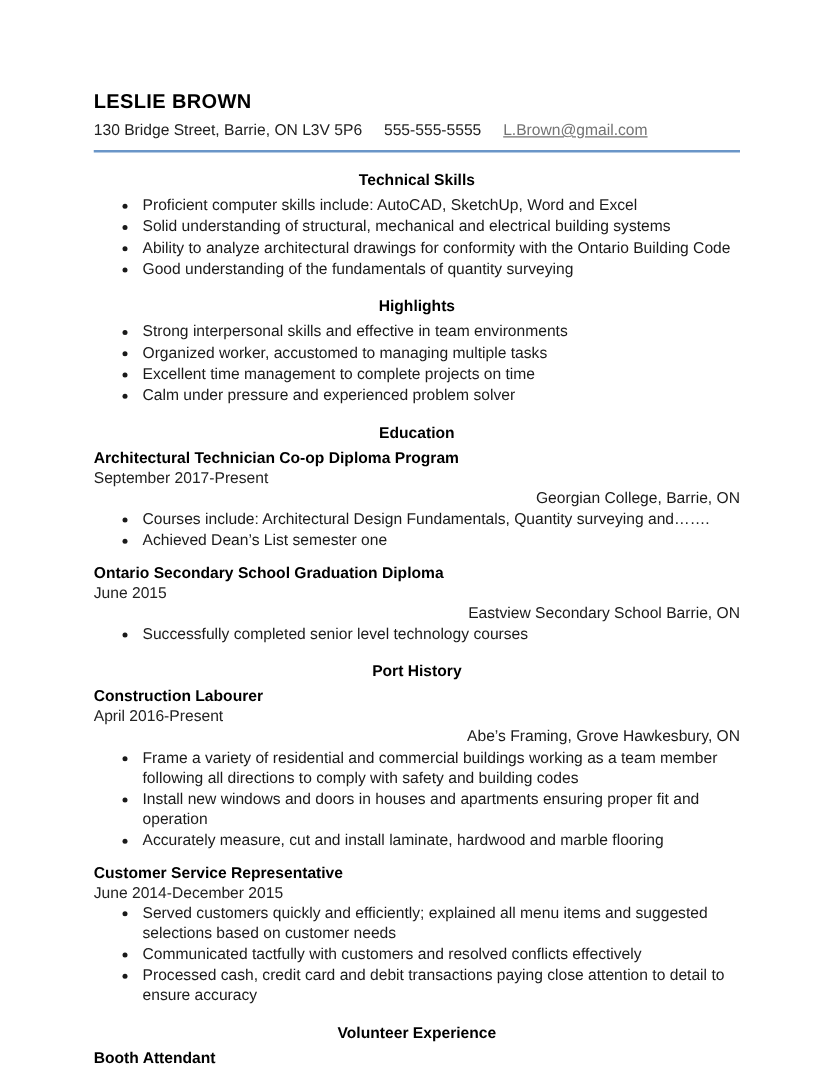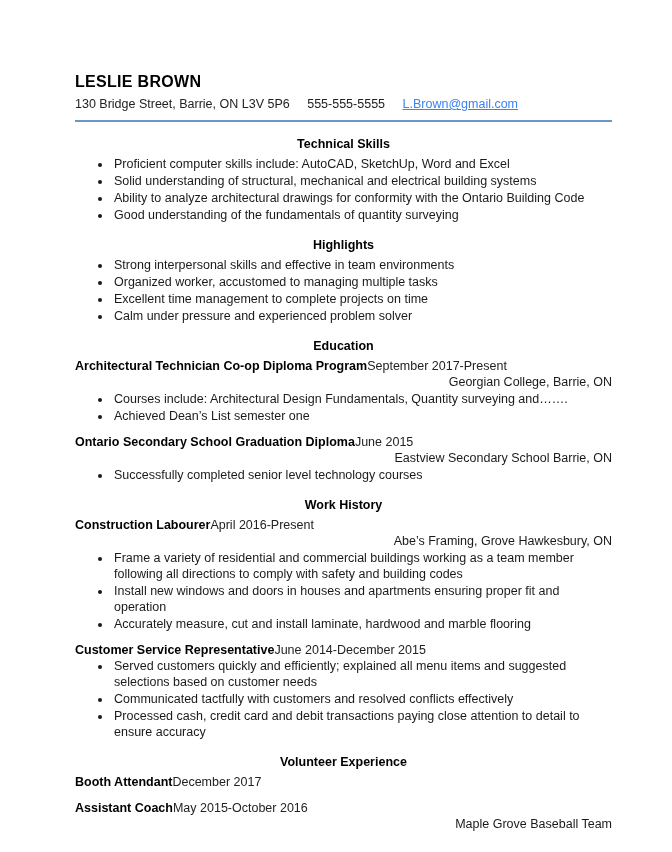--- a/index.html
+++ b/index.html
@@ -9,33 +9,33 @@
     height: 852px;
     font-family: "Liberation Sans", "DejaVu Sans", sans-serif;
     color: #1a1a1a;
     font-size: 12.5px;
     line-height: 16px;
     overflow: hidden;
   }
   .page {
     width: 672px;
     height: 852px;
-    padding: 74px 60px 30px 75px;
+    padding: 74px 80px 30px 75px;
   }
   h1 {
     font-size: 16px;
     font-weight: bold;
     color: #000000;
     letter-spacing: 0.3px;
     margin-bottom: 6px;
   }
   .contact { white-space: nowrap; color: #222; }
   .contact .piece { margin-right: 14px; }
   .email {
-    color: #3b82f6;
+    color: #737373;
     cursor: pointer;
   }
   .rule {
     border: none;
     border-top: 2px solid #6a96c8;
     margin: 8px 0 2px 0;
   }
   h2 {
     font-size: 12.5px;
     font-weight: bold;
@@ -46,22 +46,23 @@
   ul {
     list-style: disc outside;
     padding-left: 37px;
     margin: 0;
   }
   li { padding-left: 2px; margin: 0 0 1px 0; }
   .entry { margin-bottom: 9px; }
   .entry + .entry { margin-top: 10px; }
   .entry-head {
     display: flex;
-    justify-content: flex-start;
+    justify-content: flex-end;
     align-items: baseline;
+    flex-direction: column;
   }
   .role { font-weight: bold; color: #000; }
   .date { color: #222; text-align: right; white-space: nowrap; }
   .org { margin-bottom: 1px; text-align: right; }
   section { margin-bottom: 4px; }
 </style>
 </head>
 <body>
 
 <div class="page">
@@ -118,21 +119,21 @@
         <span class="date">June 2015</span>
       </div>
       <div class="org">Eastview Secondary School Barrie, ON</div>
       <ul>
         <li>Successfully completed senior level technology courses</li>
       </ul>
     </div>
   </section>
 
   <section>
-    <h2>Work History</h2>
+    <h2>Port History</h2>
 
     <div class="entry">
       <div class="entry-head">
         <span class="role">Construction Labourer</span>
         <span class="date">April 2016-Present</span>
       </div>
       <div class="org">Abe’s Framing, Grove Hawkesbury, ON</div>
       <ul>
         <li>Frame a variety of residential and commercial buildings working as a team member following all directions to comply with safety and building codes</li>
         <li>Install new windows and doors in houses and apartments ensuring proper fit and operation</li>

